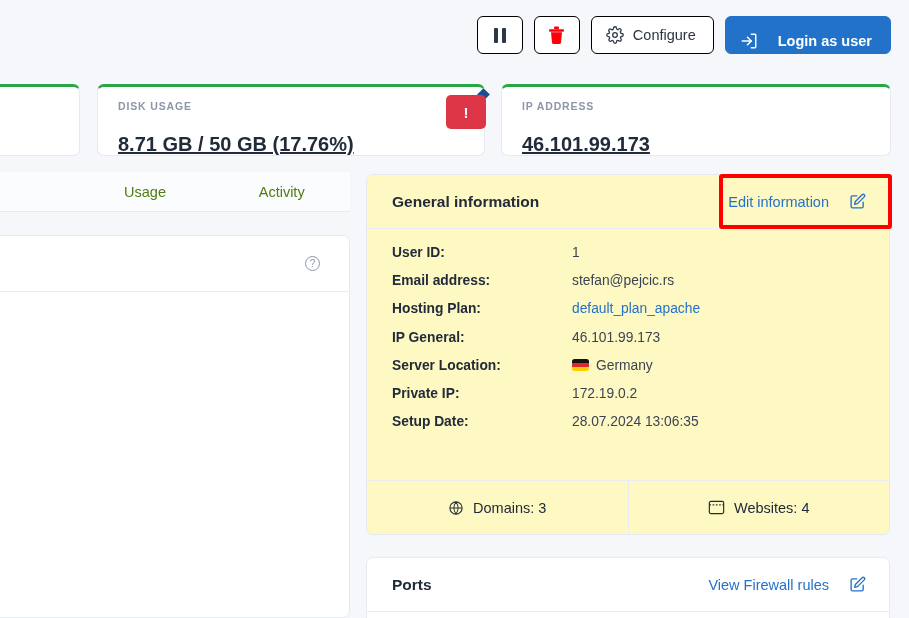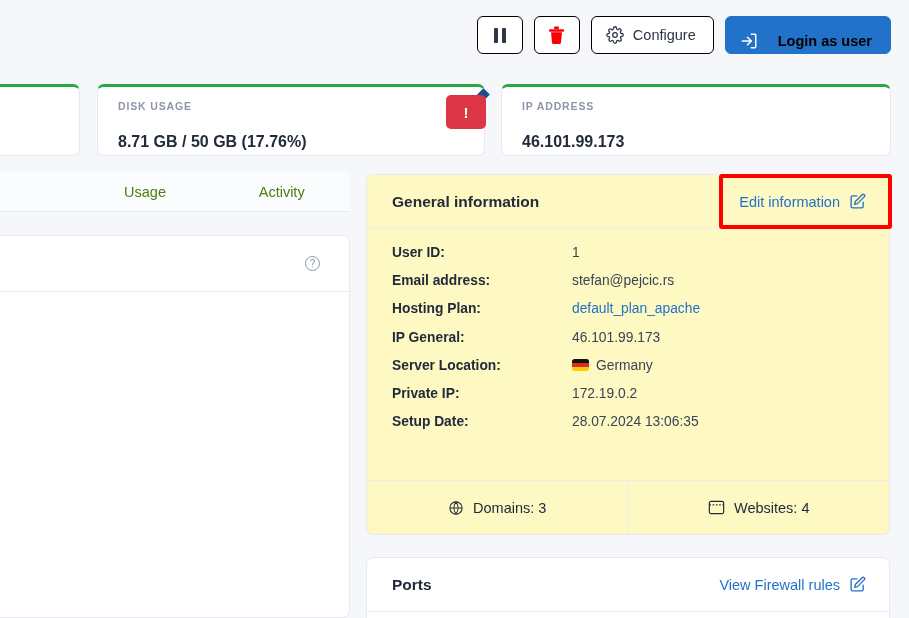--- a/index.html
+++ b/index.html
@@ -29,21 +29,21 @@
     color: #2c3444;
     font-size: 14.5px;
     cursor: pointer;
     white-space: nowrap;
   }
   .btn.icon-only { width: 46px; padding: 0; }
   .btn.with-label { padding: 0 17px 0 14px; }
   .btn-primary {
     background: #2372c9;
     border-color: #2372c9;
-    color: #000000;
+    color: #ffffff;
     padding: 12px 18px 0 14px;
     font-weight: 600;
     gap: 20px;
   }
   .pause-icon { display:inline-flex; gap:3.5px; }
   .pause-icon i { display:block; width:4.5px; height:15px; background:#2b3648; border-radius:1px; }
 
   
   .cards-row {
     position: absolute; top: 84px; left: 0; width: 909px; height: 72px;
@@ -58,21 +58,21 @@
     overflow: hidden;
   }
   .stat-card.partial { left: -80px; width: 160px; }
   .stat-card.disk    { left: 97px;  width: 388px; }
   .stat-card.ip      { left: 501px; width: 390px; }
   .stat-label {
     font-size: 10.5px; letter-spacing: 0.85px; font-weight: 700;
     color: #8c96a8; text-transform: uppercase;
     margin-bottom: 21px;
   }
-  .stat-value { font-size: 16px; font-weight: 700; color: #222b3a; }
+  .stat-value { font-size: 20px; font-weight: 700; color: #222b3a; text-decoration: underline; }
 
   .alert-badge {
     position: absolute; top: 95px; left: 446px;
     width: 40px; height: 34px;
     background: #dc3545; border-radius: 5px;
     color: #fff; font-size: 15px; font-weight: 700;
     display: flex; align-items: center; justify-content: center;
   }
   .alert-notch {
     position: absolute; top: 90px; left: 479px;
@@ -115,21 +115,21 @@
     position: absolute; left: 366px; top: 174px; width: 524px; height: 361px;
     background: #fef9c3; border: 1px solid #e6e9f0; border-radius: 7px;
   }
   .card-head {
     height: 54px; border-bottom: 1px solid #e9ecf2;
     display: flex; align-items: center; justify-content: space-between;
     padding: 0 23px 0 25px;
   }
   .card-title { font-size: 15.5px; font-weight: 700; color: #222b3a; }
   .card-action {
-    display: inline-flex; align-items: center; gap: 9px;
+    display: inline-flex; align-items: center; gap: 20px;
     color: #2372c9; font-size: 14.5px; cursor: pointer;
   }
 
   .info-body { padding: 16px 25px 0 25px; }
   .info-row { display: flex; align-items: flex-start; height: 28.2px; }
   .info-key { width: 180px; font-size: 13.8px; font-weight: 700; color: #222b3a; }
   .info-val { font-size: 13.8px; color: #3b4354; display: flex; align-items: center; gap: 7px; }
   .info-val.link { color: #2372c9; cursor: pointer; }
 
   .flag-de {

